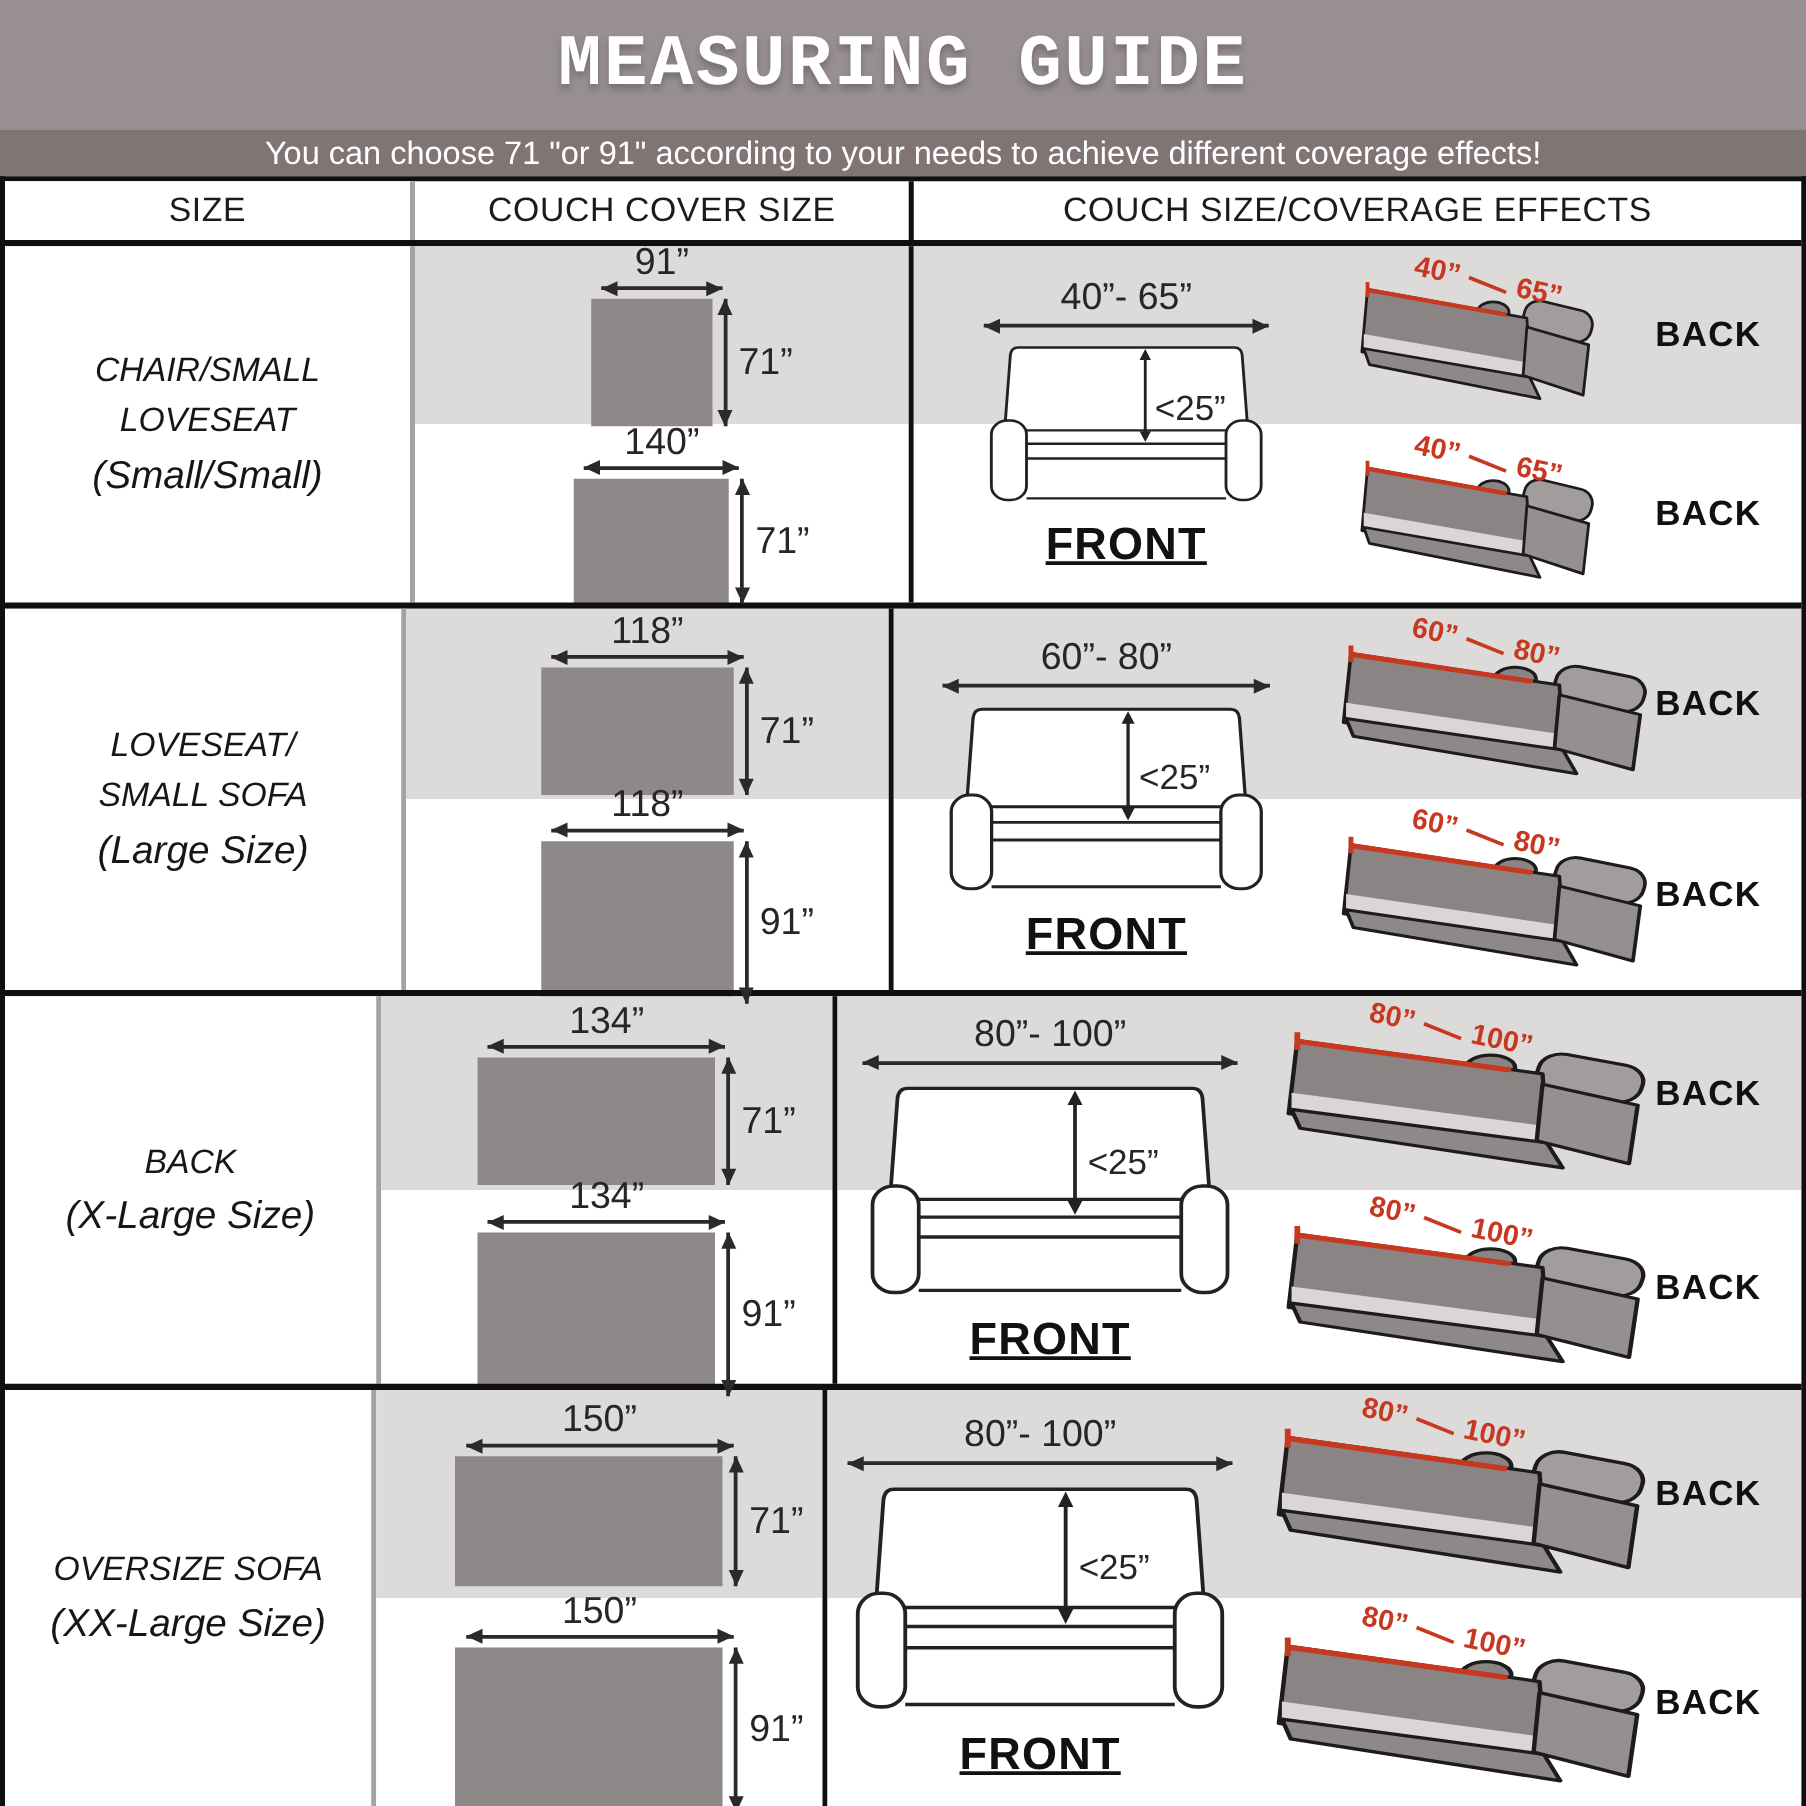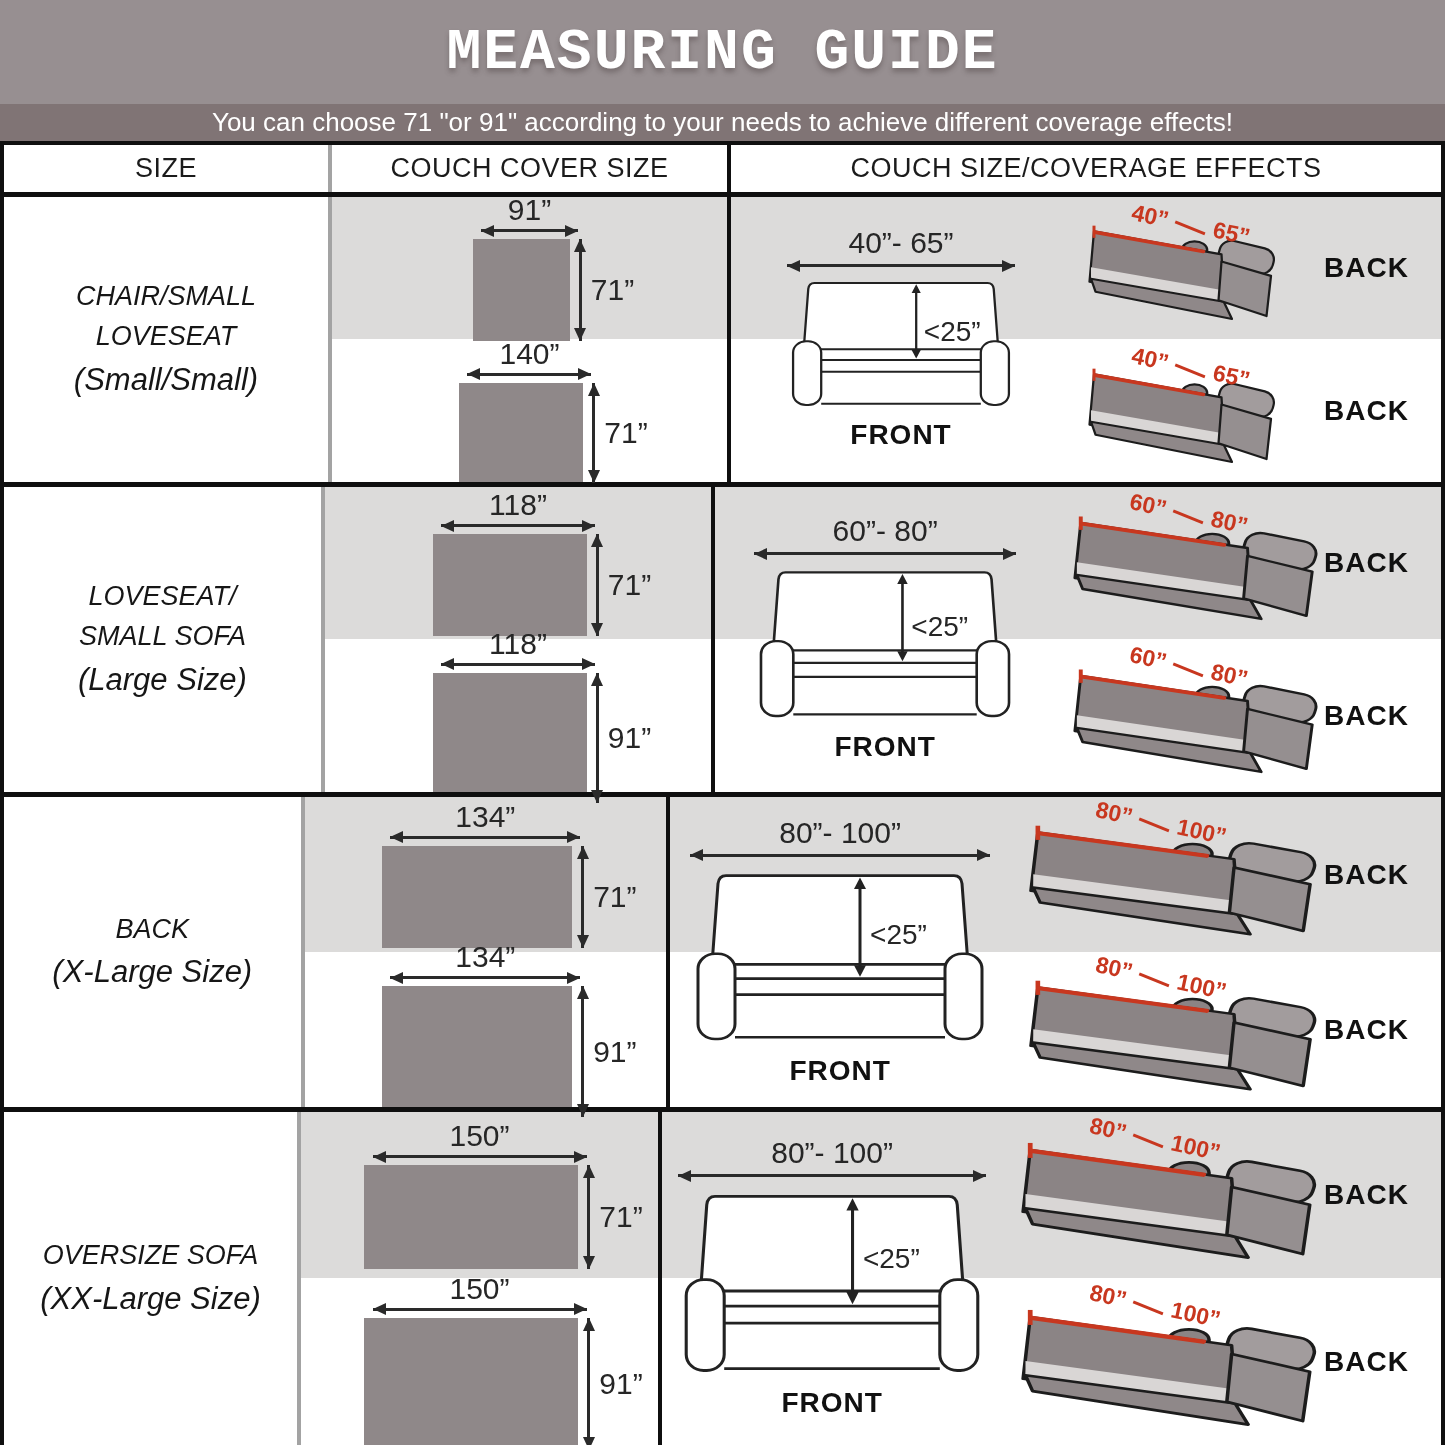--- a/index.html
+++ b/index.html
@@ -61,21 +61,21 @@
   .cover-body .dim.side{align-self:center;margin-left:9px;}
 
   
   .front-zone{width:340px;display:flex;flex-direction:column;align-items:center;justify-content:center;}
   .front-group{display:flex;flex-direction:column;align-items:center;}
   .front-group .dim.range{margin-bottom:6px;text-align:center;}
   .front-group .harrow{margin-bottom:8px;}
   .front-wrap{position:relative;}
   .front-wrap svg{display:block;}
   .depth-label{position:absolute;left:60%;top:30%;font-size:28px;color:#262626;}
-  .front-label{font-size:28px;font-weight:700;color:#111;margin-top:8px;letter-spacing:1px;}
+  .front-label{font-size:36px;font-weight:700;color:#111;margin-top:8px;letter-spacing:1px;text-decoration:underline;}
 
   
   .back-zone{flex:1;display:flex;flex-direction:column;min-width:0;}
   .back-half{flex:1;display:flex;align-items:center;min-height:0;}
   .back-wrap{position:relative;margin-left:14px;}
   .back-wrap svg{display:block;}
   .back-range{position:absolute;top:-8px;left:24%;transform:rotate(12deg);transform-origin:left center;
     display:flex;align-items:center;color:#c8371f;font-weight:700;font-size:23px;white-space:nowrap;}
   .rdash{width:32px;height:3px;background:#c8371f;margin:0 7px;transform:translateY(3px) rotate(10deg);}
   .back-label{font-size:28px;font-weight:700;color:#111;margin-left:auto;padding-right:32px;letter-spacing:1px;}

